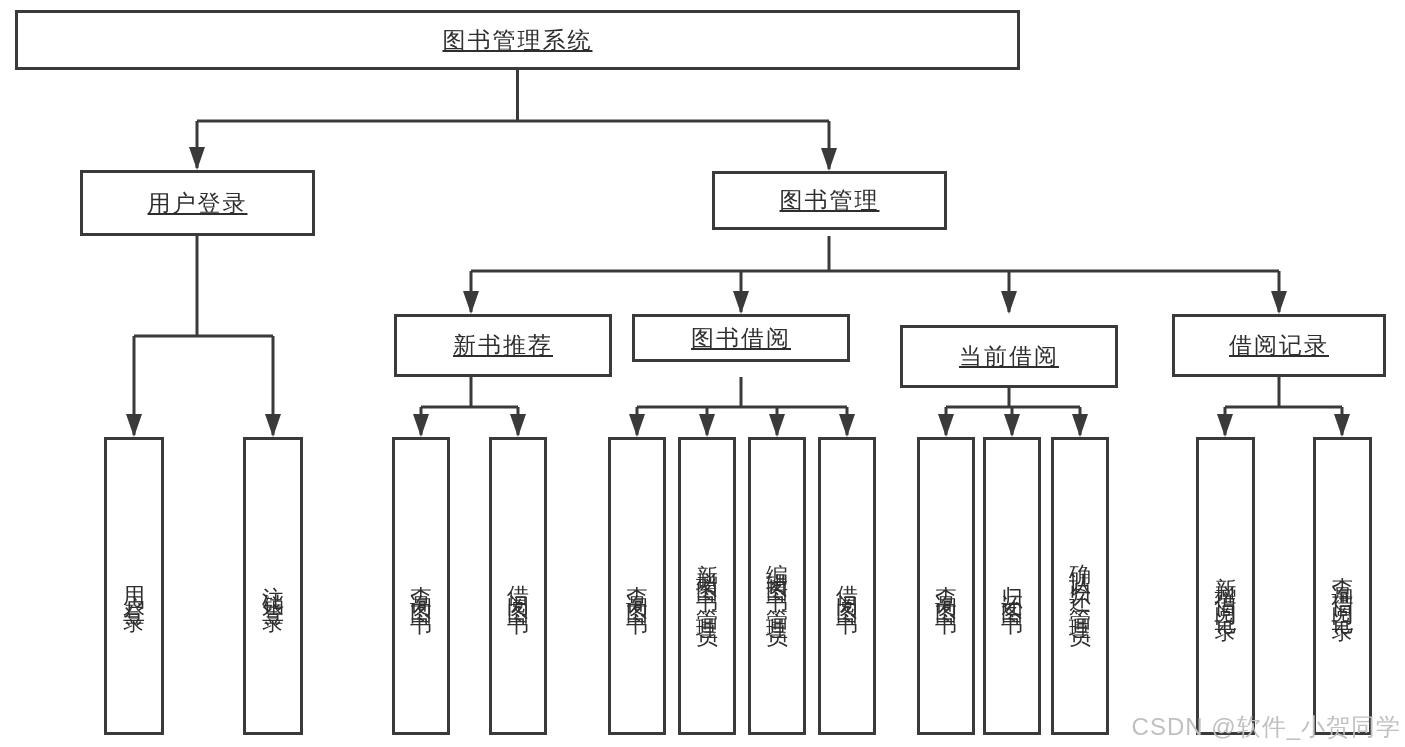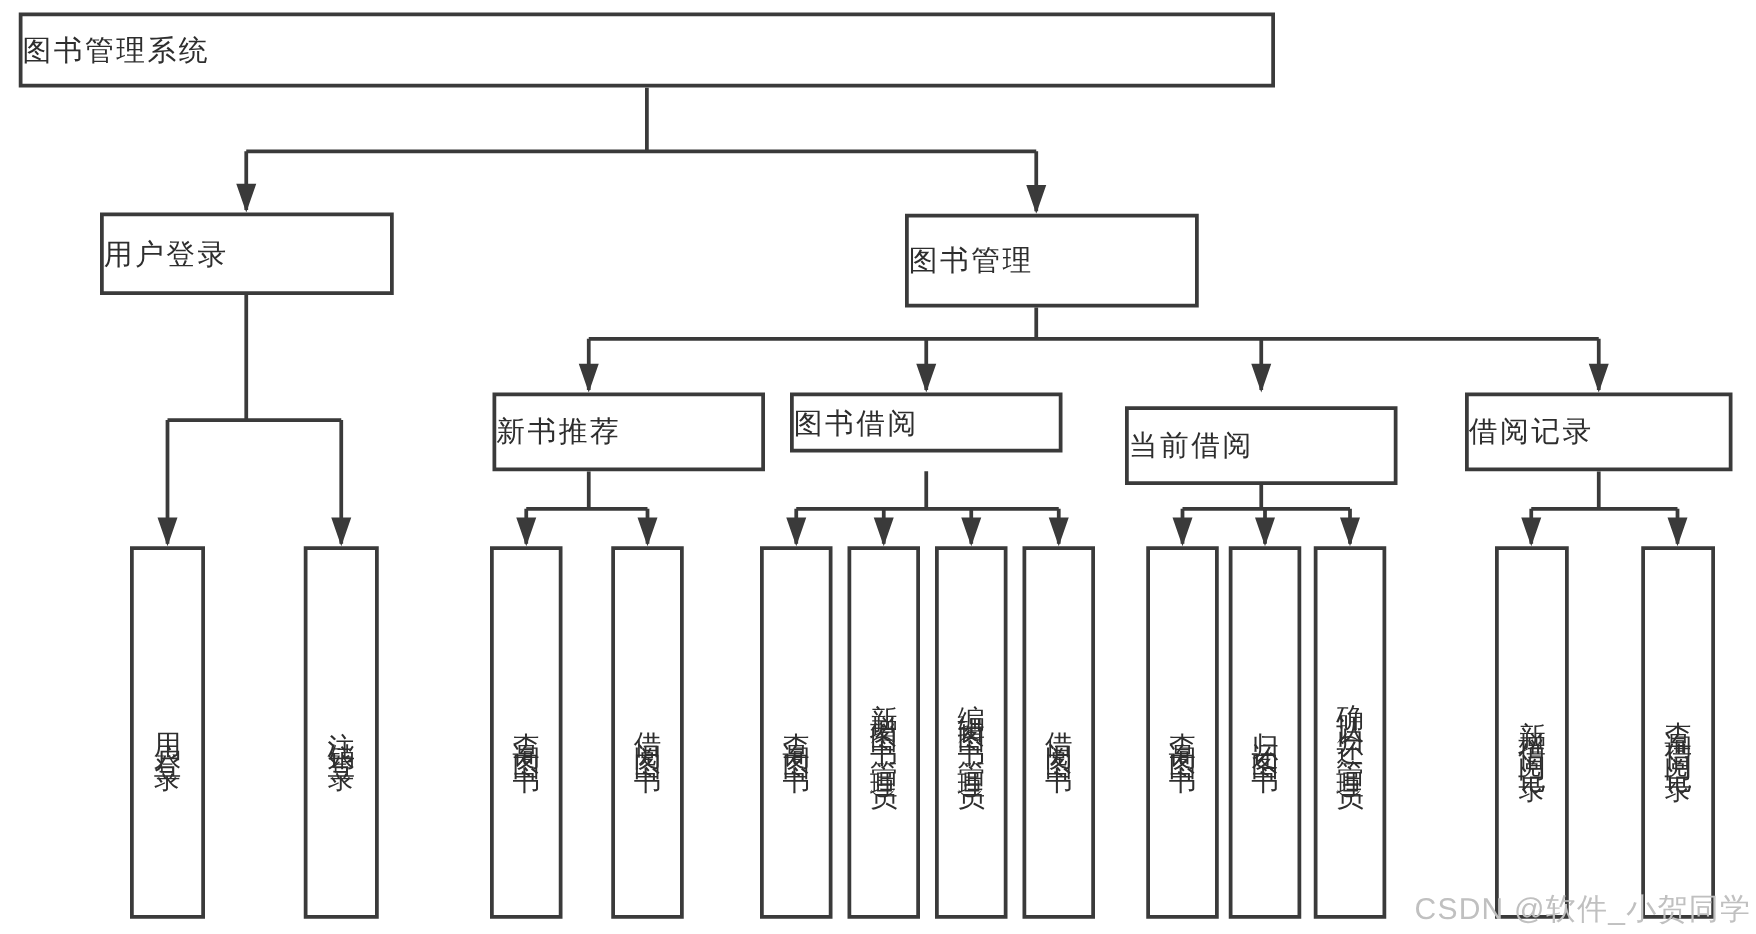--- a/index.html
+++ b/index.html
@@ -37,25 +37,26 @@
     stroke: none;
   }
 
   .hbox {
     position: absolute;
     z-index: 2;
     background: var(--box-fill);
     border: 3px solid var(--line);
     display: flex;
     align-items: center;
-    justify-content: flex-start;
+    justify-content: center;
     font-size: 23px;
     letter-spacing: 2px;
     color: var(--text);
     white-space: nowrap;
+    text-decoration: underline;
   }
 
   .vbox {
     position: absolute;
     z-index: 2;
     top: 437px;
     height: 298px;
     background: var(--box-fill);
     border: 3px solid var(--line);
     display: flex;
@@ -127,21 +128,21 @@
       M1334 414 h16 L1342 437 Z"></path>
   </svg>
 
   <div class="hbox" style="left:15px; top:10px; width:1005px; height:60px;">
     <span>图书管理系统</span>
   </div>
 
   <div class="hbox" style="left:80px; top:170px; width:235px; height:66px;">
     <span>用户登录</span>
   </div>
-  <div class="hbox" style="left:712px; top:171px; width:235px; height:75px;margin-left:12px;">
+  <div class="hbox" style="left:712px; top:171px; width:235px; height:59px;">
     <span>图书管理</span>
   </div>
 
   <div class="hbox" style="left:362px; top:314px; width:218px; height:63px;margin-left:32px;">
     <span>新书推荐</span>
   </div>
   <div class="hbox" style="left:632px; top:314px; width:218px; height:48px;">
     <span>图书借阅</span>
   </div>
   <div class="hbox" style="left:900px; top:325px; width:218px; height:63px;">

